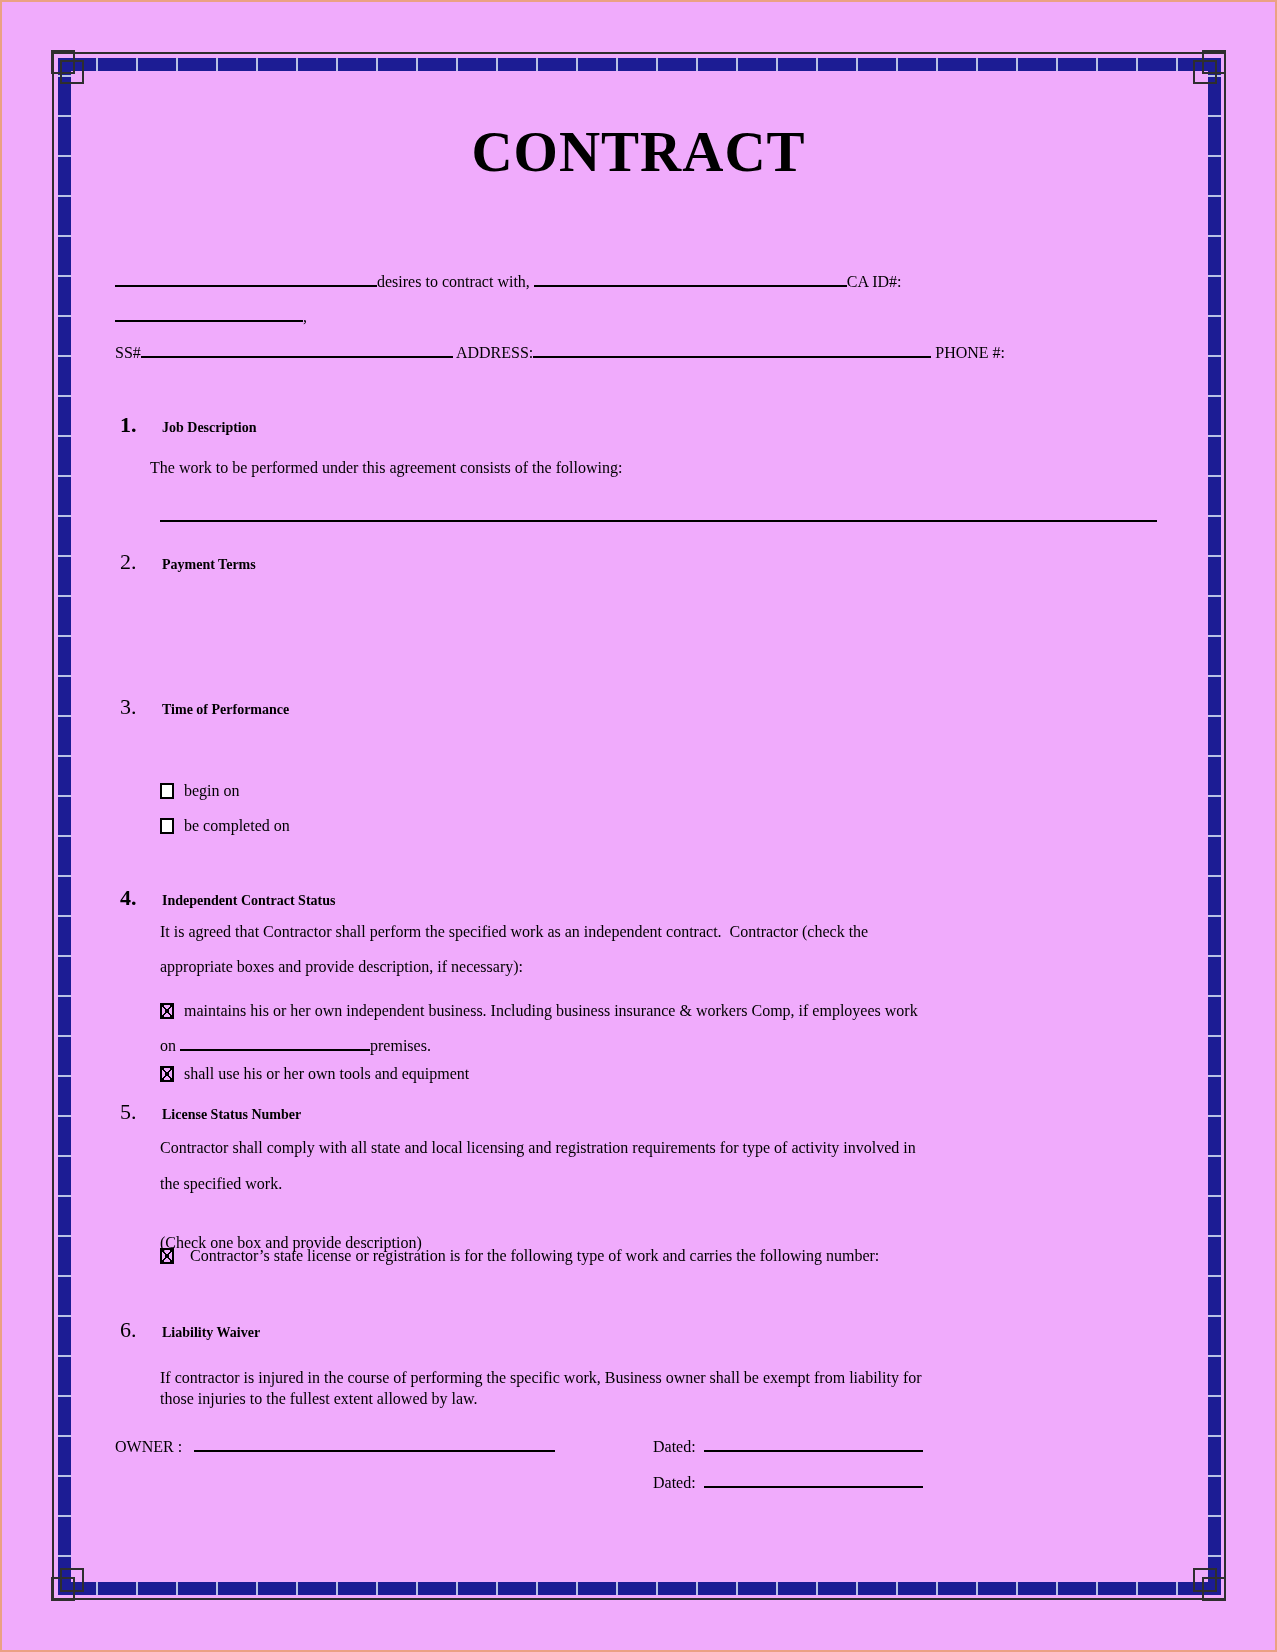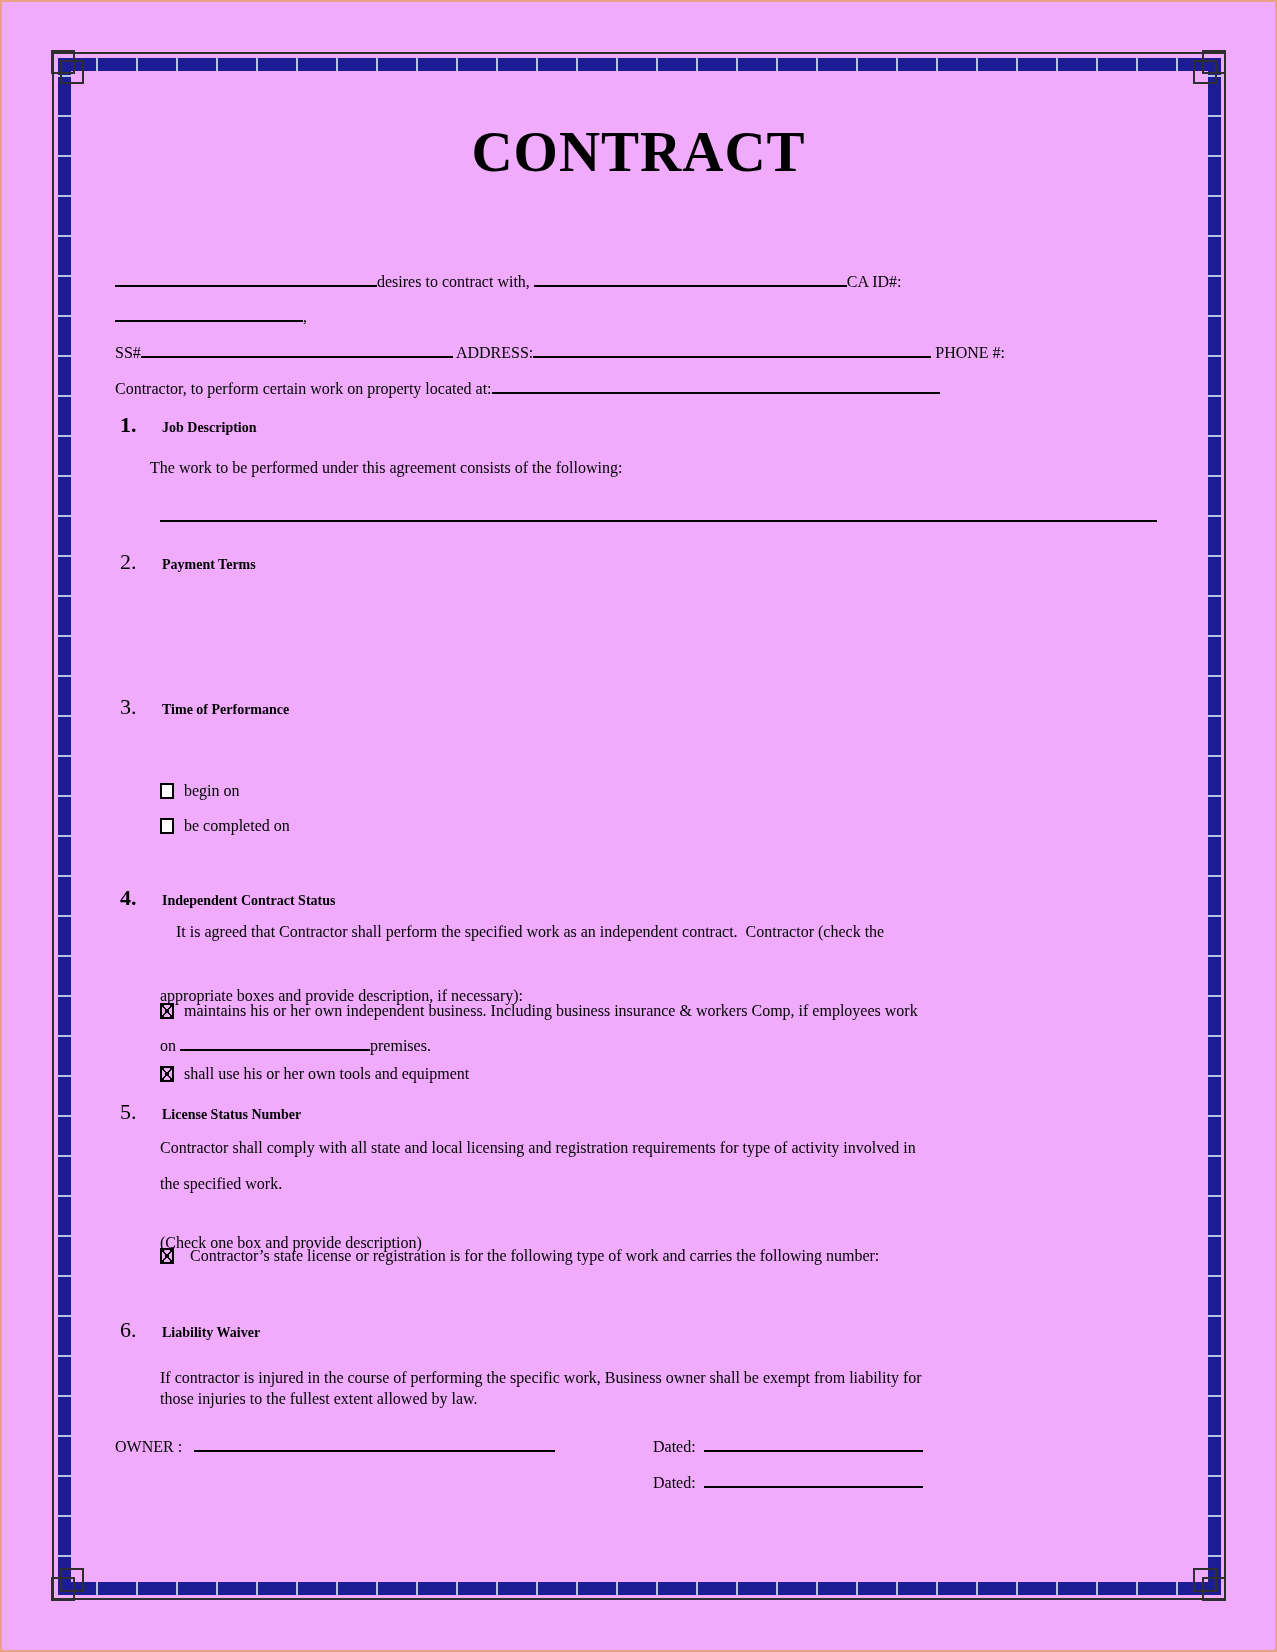--- a/index.html
+++ b/index.html
@@ -93,23 +93,20 @@
 
   <div class="abs t21" style="left:113px;top:268px;">
     <span class="blank" style="width:262px;"></span><span>desires to contract with,</span> <span class="blank" style="width:313px;"></span><span>CA ID#:</span>
   </div>
   <div class="abs t21" style="left:113px;top:303px;">
     <span class="blank" style="width:188px;"></span><span>,</span>
   </div>
   <div class="abs t21" style="left:113px;top:339px;">
     <span>SS#</span><span class="blank" style="width:312px;"></span> <span>ADDRESS:</span><span class="blank" style="width:398px;"></span> <span>PHONE #:</span>
   </div>
-  <div class="abs t21" style="left:113px;top:375px;">
-    <span>Contractor, to perform certain work on property located at:</span><span class="blank" style="width:448px;"></span>
-  </div>
 
   <div class="abs" style="left:118px;top:412px;">
     <span class="num bold">1.</span><span class="t22 bold">Job Description</span>
   </div>
   <div class="abs t21" style="left:148px;top:458px;">The work to be performed under this agreement consists of the following:</div>
   <div class="rule" style="left:158px;top:518px;width:997px;"></div>
 
   <div class="abs" style="left:118px;top:549px;">
     <span class="num">2.</span><span class="t22 bold">Payment Terms</span>
   </div>
@@ -120,22 +117,22 @@
   <div class="abs t21" style="left:158px;top:781px;">
     <span class="cb"></span><span>begin on</span>
   </div>
   <div class="abs t21" style="left:158px;top:816px;">
     <span class="cb"></span><span>be completed on</span>
   </div>
 
   <div class="abs" style="left:118px;top:885px;">
     <span class="num bold">4.</span><span class="t22 bold">Independent Contract Status</span>
   </div>
-  <div class="abs t21" style="left:158px;top:922px;margin-left:16px;">It is agreed that Contractor shall perform the specified work as an independent contract.&nbsp; Contractor (check the</div>
-  <div class="abs t21" style="left:158px;top:957px;margin-top:29px;">appropriate boxes and provide description, if necessary):</div>
+  <div class="abs t21" style="left:158px;top:922px;">It is agreed that Contractor shall perform the specified work as an independent contract.&nbsp; Contractor (check the</div>
+  <div class="abs t21" style="left:158px;top:957px;">appropriate boxes and provide description, if necessary):</div>
   <div class="abs t21" style="left:158px;top:1001px;">
     <span class="cb checked"></span><span>maintains his or her own independent business. Including business insurance &amp; workers Comp, if employees work</span>
   </div>
   <div class="abs t21" style="left:158px;top:1032px;">
     <span>on</span> <span class="blank" style="width:190px;"></span><span>premises.</span>
   </div>
   <div class="abs t21" style="left:158px;top:1064px;">
     <span class="cb checked"></span><span>shall use his or her own tools and equipment</span>
   </div>
 

